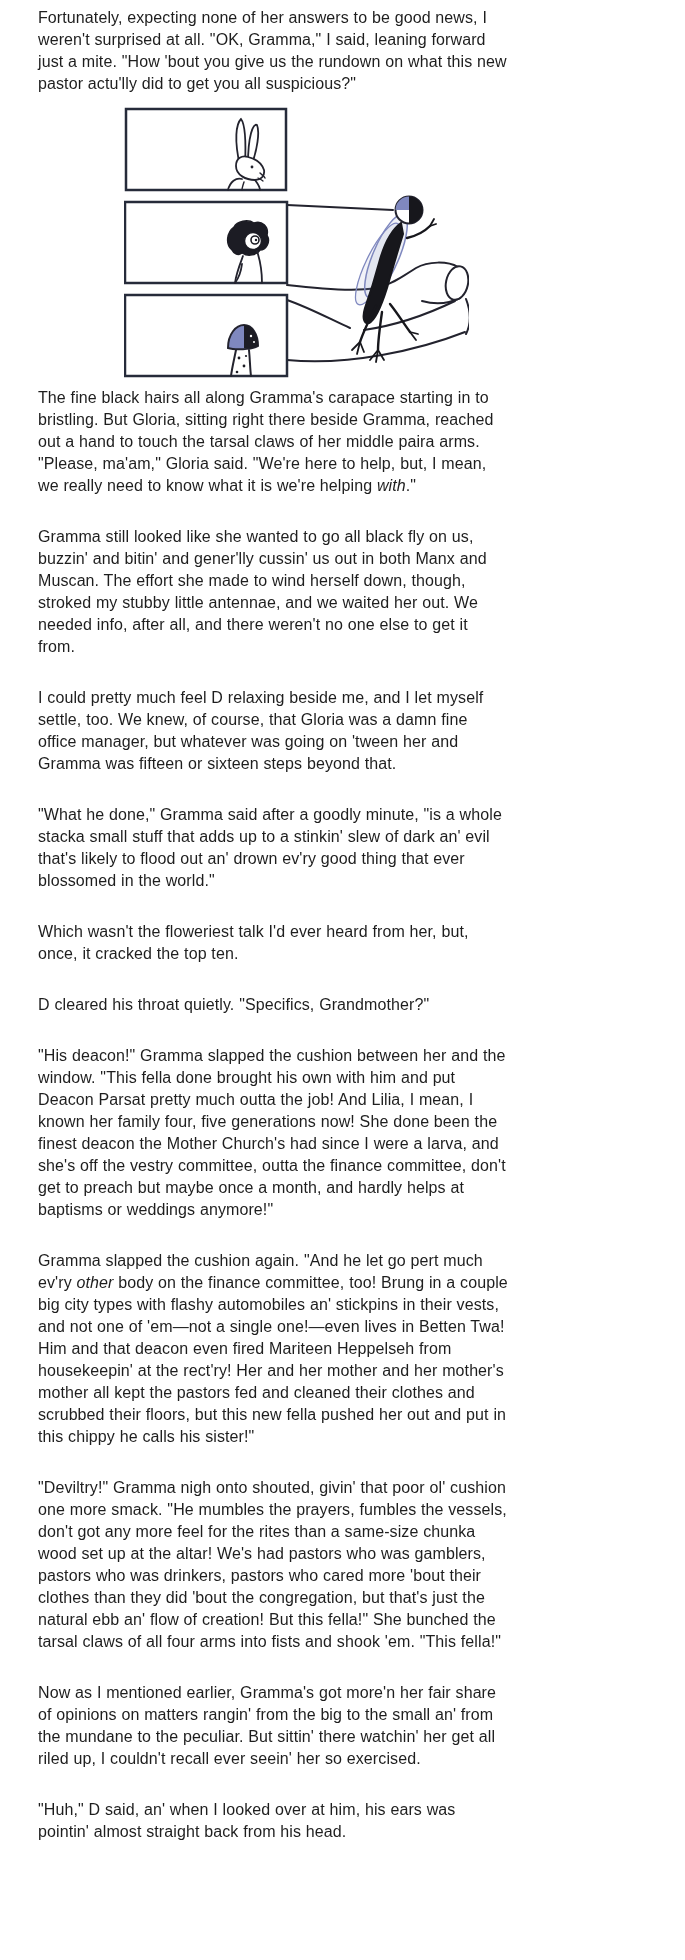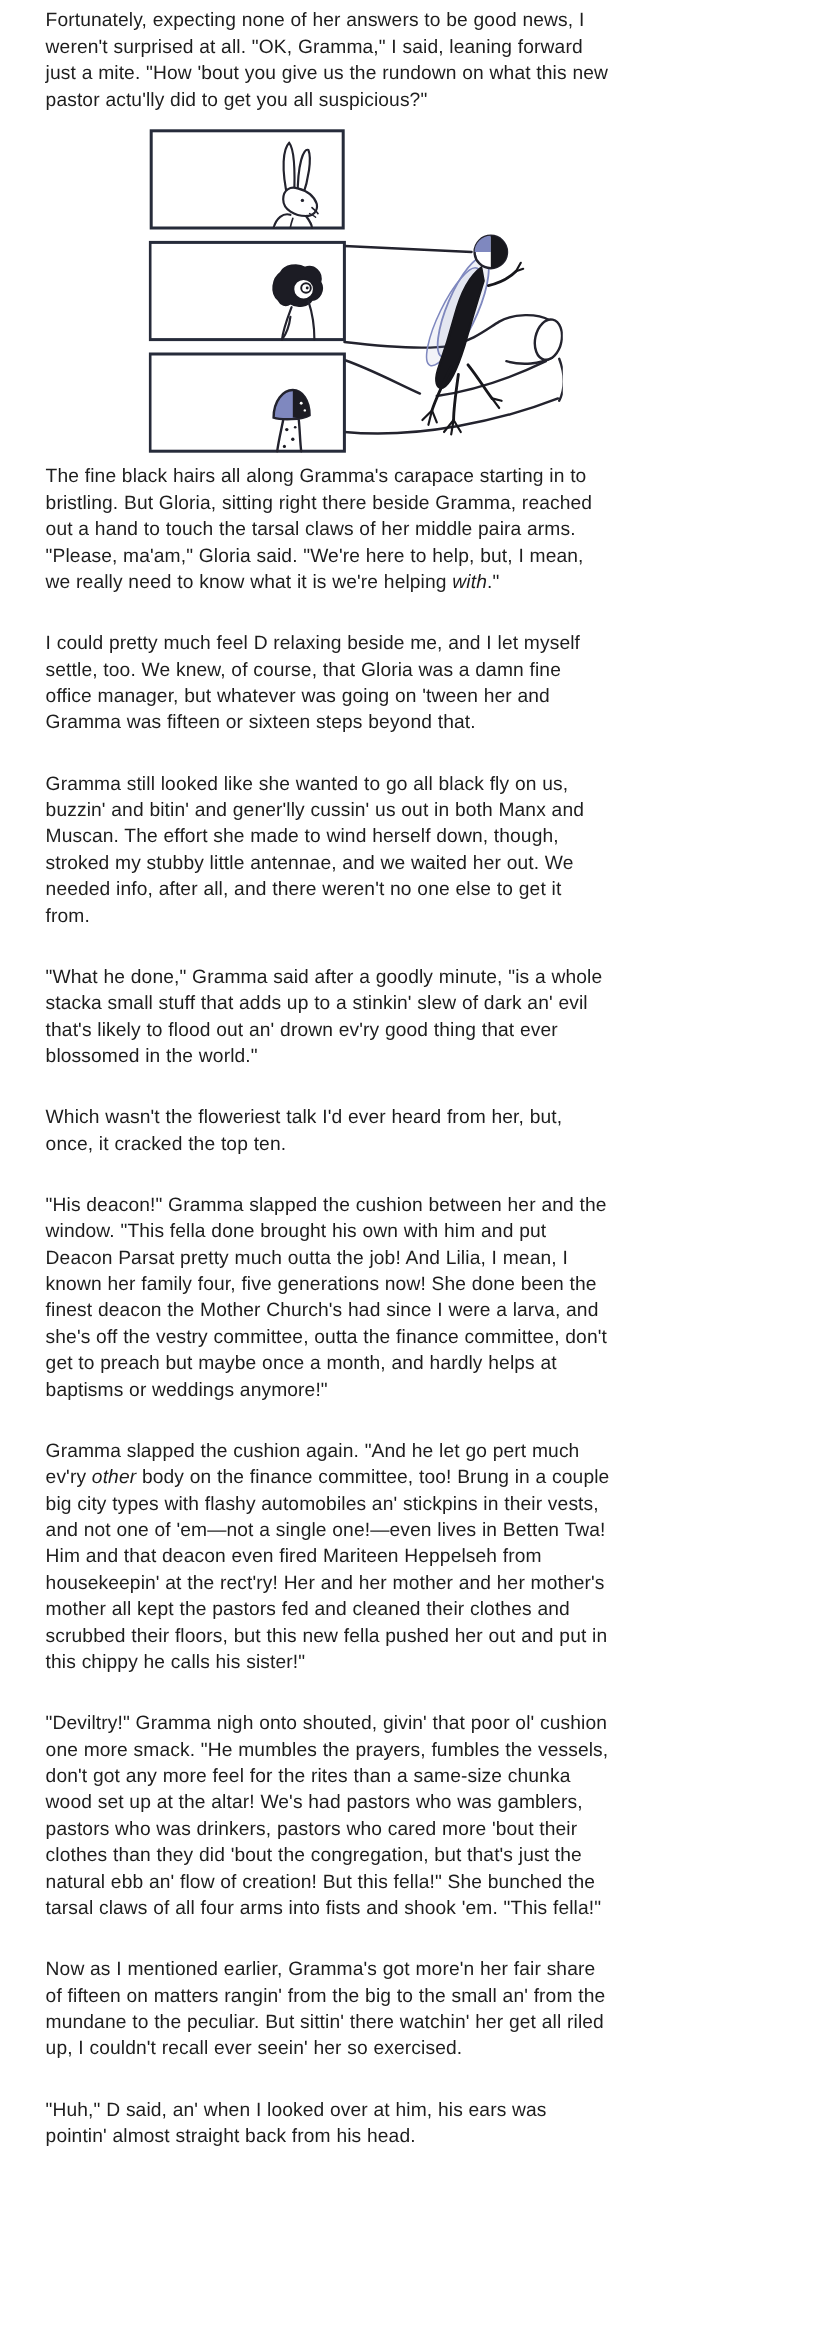--- a/index.html
+++ b/index.html
@@ -128,25 +128,26 @@
             <path d="M266,206 C274,216 280,226 286,234"></path>
             <path d="M286,234 L292,242" stroke-width="1.8"></path>
             <path d="M286,234 L294,236" stroke-width="1.8"></path>
           </g>
         </g>
       </svg>
     </figure>
 
     <section id="body-paragraphs">
         <p>The fine black hairs all along Gramma's carapace starting in to bristling. But Gloria, sitting right there beside Gramma, reached out a hand to touch the tarsal claws of her middle paira arms. "Please, ma'am," Gloria said. "We're here to help, but, I mean, we really need to know what it is we're helping <em>with</em>."</p>
+        <p>Gramma still looked like she wanted to go all black fly on us, buzzin' and bitin' and gener'lly cussin' us out in both Manx and Muscan. The effort she made to wind herself down, though, stroked my stubby little antennae, and we waited her out. We needed info, after all, and there weren't no one else to get it from.</p>
         <p>I could pretty much feel D relaxing beside me, and I let myself settle, too. We knew, of course, that Gloria was a damn fine office manager, but whatever was going on 'tween her and Gramma was fifteen or sixteen steps beyond that.</p>
-        <p>Gramma still looked like she wanted to go all black fly on us, buzzin' and bitin' and gener'lly cussin' us out in both Manx and Muscan. The effort she made to wind herself down, though, stroked my stubby little antennae, and we waited her out. We needed info, after all, and there weren't no one else to get it from.</p>
         <p>"What he done," Gramma said after a goodly minute, "is a whole stacka small stuff that adds up to a stinkin' slew of dark an' evil that's likely to flood out an' drown ev'ry good thing that ever blossomed in the world."</p>
         <p>Which wasn't the floweriest talk I'd ever heard from her, but, once, it cracked the top ten.</p>
+        <p>D cleared his throat quietly. "Specifics, Grandmother?"</p>
         <p>"His deacon!" Gramma slapped the cushion between her and the window. "This fella done brought his own with him and put Deacon Parsat pretty much outta the job! And Lilia, I mean, I known her family four, five generations now! She done been the finest deacon the Mother Church's had since I were a larva, and she's off the vestry committee, outta the finance committee, don't get to preach but maybe once a month, and hardly helps at baptisms or weddings anymore!"</p>
         <p>Gramma slapped the cushion again. "And he let go pert much ev'ry <em>other</em> body on the finance committee, too! Brung in a couple big city types with flashy automobiles an' stickpins in their vests, and not one of 'em—not a single one!—even lives in Betten Twa! Him and that deacon even fired Mariteen Heppelseh from housekeepin' at the rect'ry! Her and her mother and her mother's mother all kept the pastors fed and cleaned their clothes and scrubbed their floors, but this new fella pushed her out and put in this chippy he calls his sister!"</p>
         <p>"Deviltry!" Gramma nigh onto shouted, givin' that poor ol' cushion one more smack. "He mumbles the prayers, fumbles the vessels, don't got any more feel for the rites than a same-size chunka wood set up at the altar! We's had pastors who was gamblers, pastors who was drinkers, pastors who cared more 'bout their clothes than they did 'bout the congregation, but that's just the natural ebb an' flow of creation! But this fella!" She bunched the tarsal claws of all four arms into fists and shook 'em. "This fella!"</p>
-        <p>Now as I mentioned earlier, Gramma's got more'n her fair share of fifteen on matters rangin' from the big to the small an' from the mundane to the peculiar. But sittin' there watchin' her get all riled up, I couldn't recall ever seein' her so exercised.</p>
+        <p>Now as I mentioned earlier, Gramma's got more'n her fair share of opinions on matters rangin' from the big to the small an' from the mundane to the peculiar. But sittin' there watchin' her get all riled up, I couldn't recall ever seein' her so exercised.</p>
         <p>"Huh," D said, an' when I looked over at him, his ears was pointin' almost straight back from his head.</p>
       </section>
 
   </div>
 </div>
 
 </body></html>

